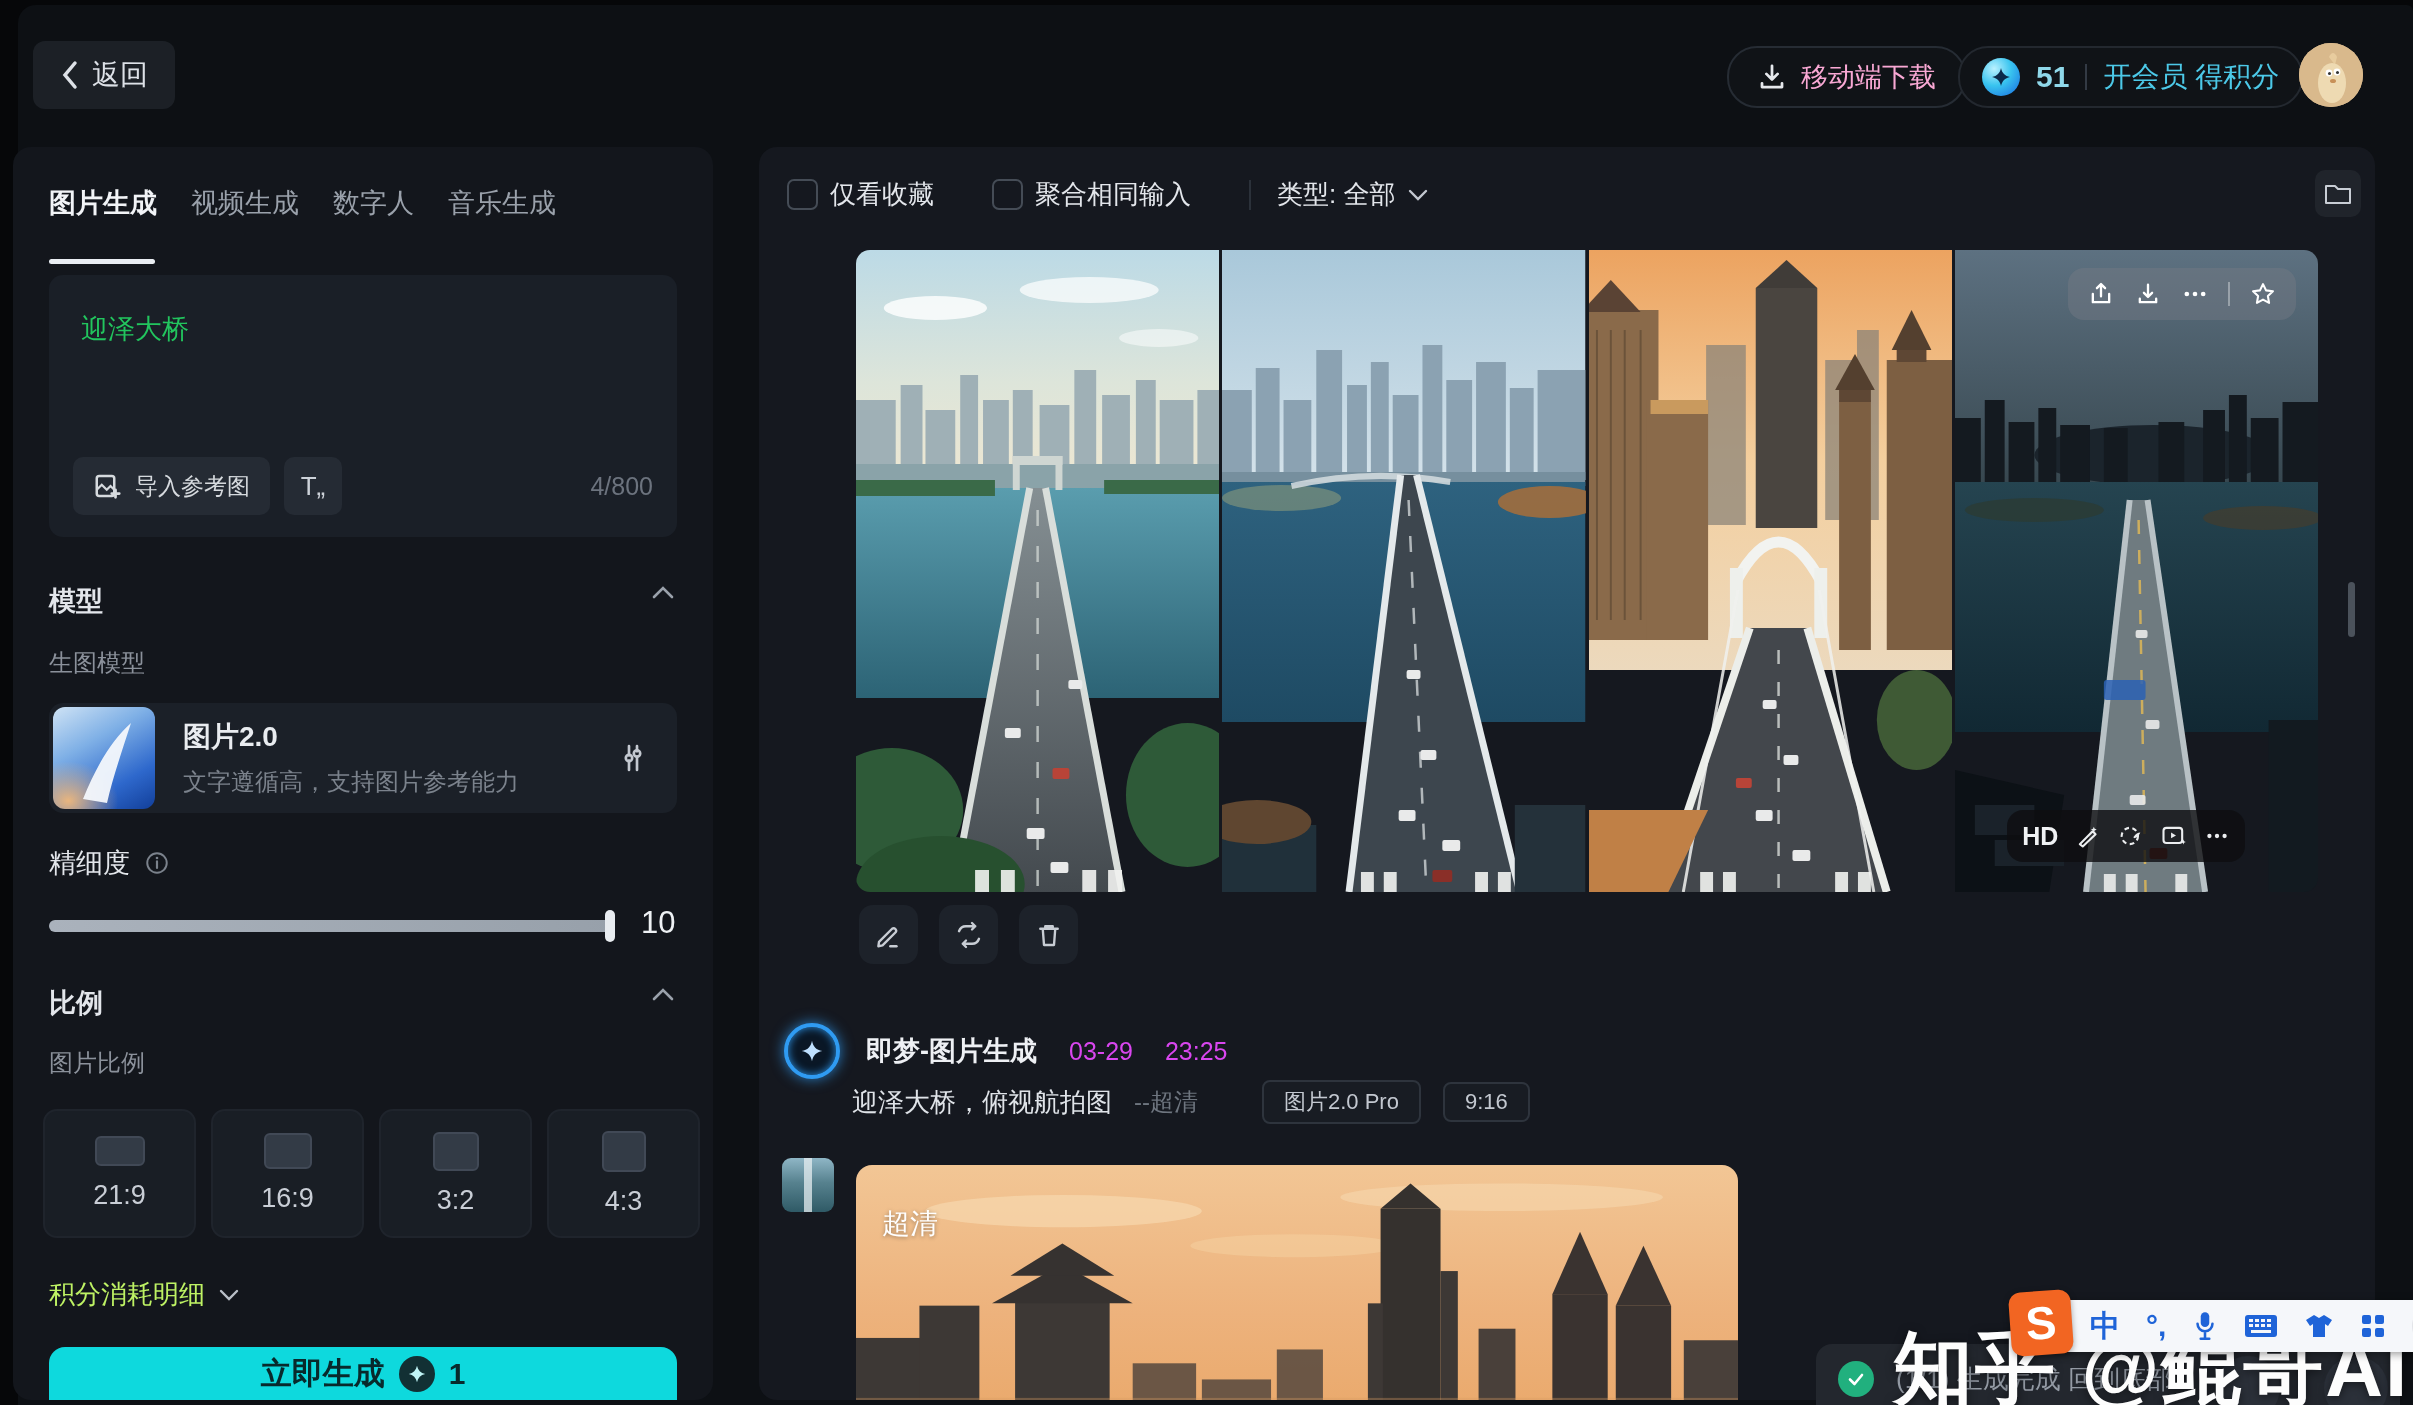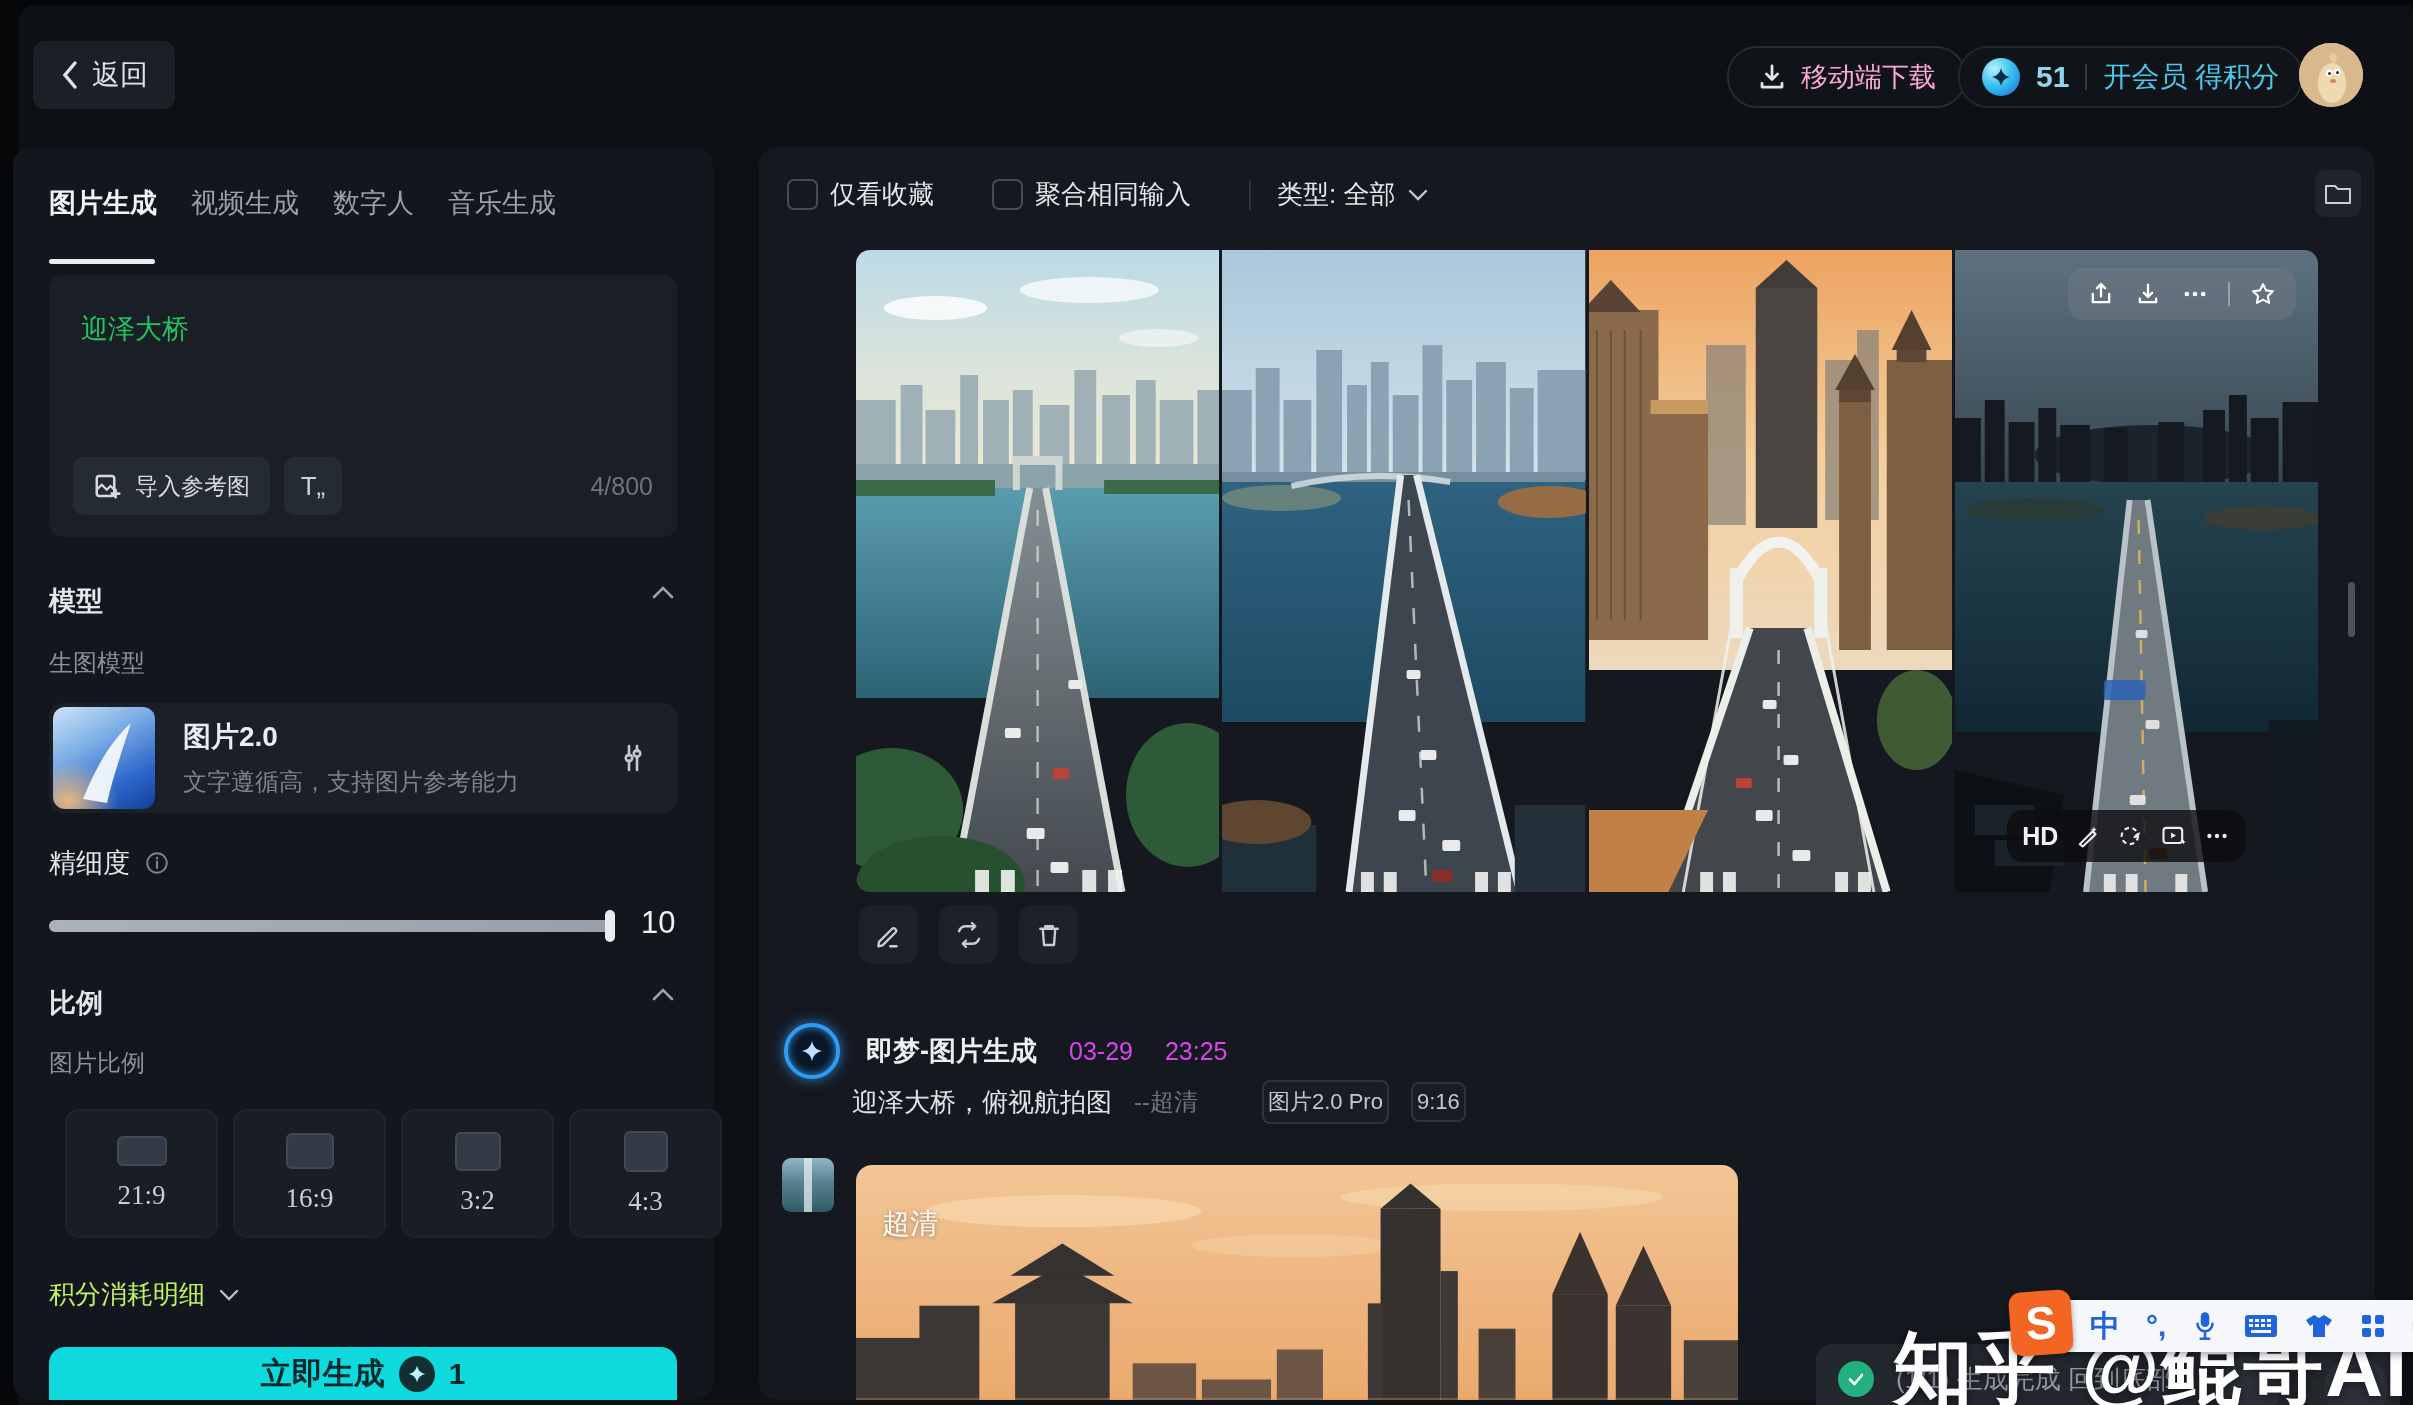--- a/index.html
+++ b/index.html
@@ -45,21 +45,21 @@
   .model-thumb{width:102px;height:102px;margin-left:4px;border-radius:12px;flex:0 0 auto;position:relative;overflow:hidden;
       background:radial-gradient(70% 55% at 15% 92%,rgba(242,185,122,.95),rgba(242,185,122,0) 70%),
                  linear-gradient(150deg,#cfe3f5 0%,#7fb0e6 35%,#2e68cc 72%,#123f9a 100%);}
   .model-info{margin-left:28px;}
   .model-name{font-size:28px;color:#e9ecf0;font-weight:bold;}
   .model-desc{font-size:24px;color:#7b828c;margin-top:10px;}
   .tune-ic{margin-left:auto;margin-right:28px;}
   .slider-track{left:36px;top:773px;width:566px;height:12px;border-radius:6px;background:linear-gradient(90deg,#aab2bc,#97a0aa);}
   .slider-handle{left:592px;top:763px;width:10px;height:32px;border-radius:5px;background:#e8ecf0;cursor:pointer;}
   .slider-val{left:628px;top:758px;font-size:31px;color:#eef1f4;}
-  .ratio-row{left:52px;top:962px;display:flex;gap:15px;font-family:Liberation Serif, serif;}
+  .ratio-row{left:30px;top:962px;display:flex;gap:15px;}
   .ratio-card{width:149px;height:125px;background:#191e25;border-radius:14px;display:flex;flex-direction:column;
               align-items:center;justify-content:center;gap:14px;cursor:pointer;border:2px solid #1f242c;}
   .ratio-glyph{background:#333b46;border:2px solid #414956;border-radius:6px;}
   .ratio-label{font-size:27px;color:#c9ced6;}
   .credits-detail{left:36px;top:1130px;display:flex;align-items:center;gap:12px;font-size:26px;color:#bef264;cursor:pointer;}
   .gen-btn{left:36px;top:1200px;width:628px;height:53px;background:#0ed9dd;border-radius:16px 16px 0 0;
            display:flex;align-items:center;justify-content:center;gap:14px;cursor:pointer;}
   .gen-label{font-size:31px;font-weight:bold;color:#082a2c;}
   .gen-coin{width:36px;height:36px;border-radius:50%;background:#123034;display:flex;align-items:center;justify-content:center;}
   .gen-cost{font-size:30px;font-weight:bold;color:#082a2c;}
@@ -86,21 +86,21 @@
   .act-btn{width:59px;height:59px;background:#1d222a;border-radius:14px;display:flex;align-items:center;justify-content:center;cursor:pointer;}
   .rec-row{left:25px;top:876px;display:flex;align-items:center;gap:26px;}
   .jm-logo{width:48px;height:48px;border-radius:50%;background:#0a1726;border:4px solid #2f9bf2;
            box-shadow:0 0 14px rgba(47,155,242,.8), inset 0 0 8px rgba(47,155,242,.9);
            display:flex;align-items:center;justify-content:center;}
   .rec-title{font-size:27px;font-weight:bold;color:#eef0f4;}
   .rec-date{font-size:25px;color:#d946ef;margin-left:6px;}
   .prompt-row{left:93px;top:933px;display:flex;align-items:center;gap:22px;}
   .rec-prompt{font-size:26px;color:#dfe3e8;}
   .rec-suffix{font-size:24px;color:#6e757f;}
-  .tag{border:2px solid #2e343d;background:#181c23;border-radius:8px;padding:5px 4px;font-size:22px;color:#c3c8d0;}
+  .tag{border:2px solid #2e343d;background:#181c23;border-radius:8px;padding:5px 20px;font-size:22px;color:#c3c8d0;}
   .rec2-thumb{left:23px;top:1011px;width:52px;height:54px;border-radius:9px;overflow:hidden;
       background:linear-gradient(180deg,#8fb6c6 0%,#57828f 45%,#2f5a66 100%);cursor:pointer;}
   .rec2-thumb:before{content:"";position:absolute;left:22px;top:0;width:8px;height:54px;background:rgba(230,238,240,.75);}
   .rec2-img{left:97px;top:1018px;width:882px;height:235px;border-radius:16px 16px 0 0;overflow:hidden;cursor:pointer;}
   .rec2-label{position:absolute;left:26px;top:40px;font-size:28px;color:#fff;text-shadow:0 1px 4px rgba(0,0,0,.4);}
   .scrollbar{left:1589px;top:435px;width:7px;height:55px;border-radius:4px;background:#4b525b;cursor:pointer;}
 
   
   .toast{left:1816px;top:1344px;width:584px;height:70px;background:#23272e;border-radius:16px 16px 0 0;
          display:flex;align-items:center;z-index:5;}

